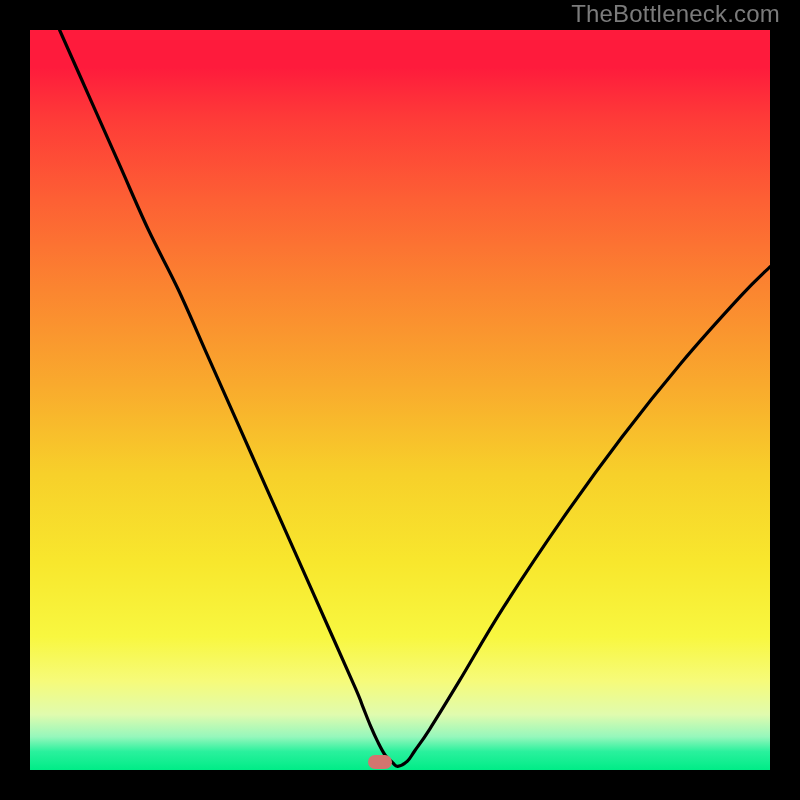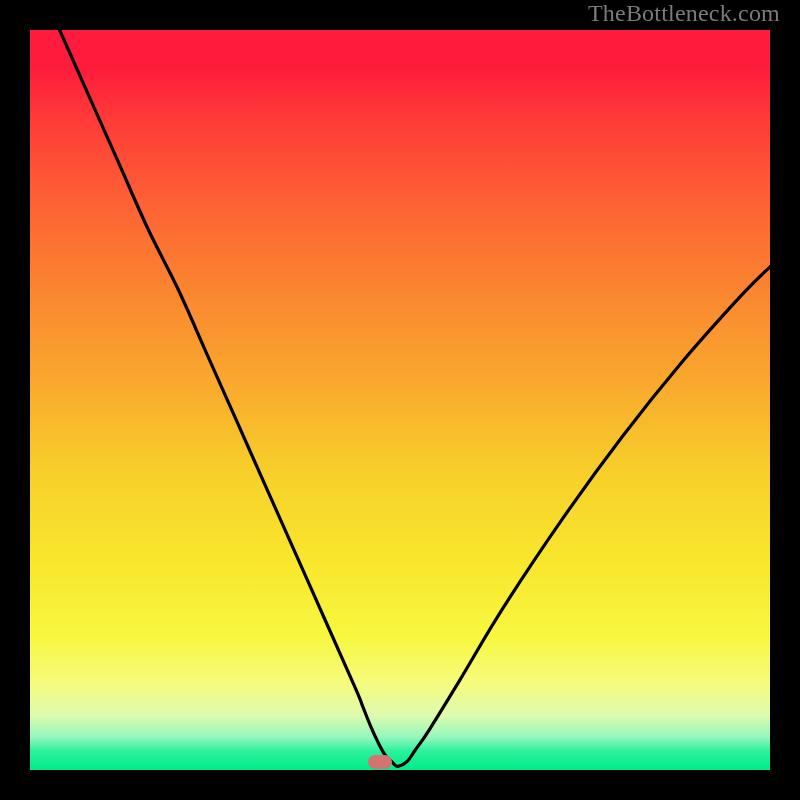--- a/index.html
+++ b/index.html
@@ -8,21 +8,20 @@
     width: 800px;
     height: 800px;
     overflow: hidden;
     font-family: Arial, Helvetica, sans-serif;
   }
   .outer {
     width: 800px;
     height: 800px;
     background: #000;
     position: relative;
-    font-family: Liberation Serif, serif;
   }
   .watermark {
     position: absolute;
     top: 0;
     right: 20px;
     color: #7b7b7b;
     font-size: 24px;
     font-weight: 400;
     letter-spacing: 0.2px;
     z-index: 5;

